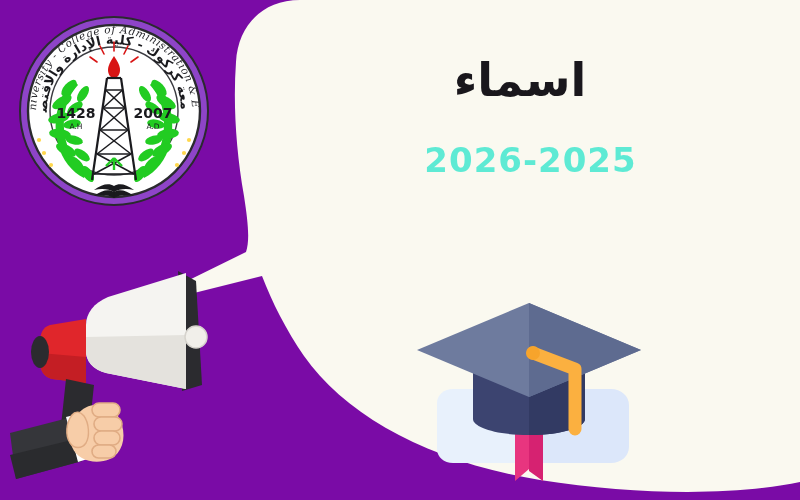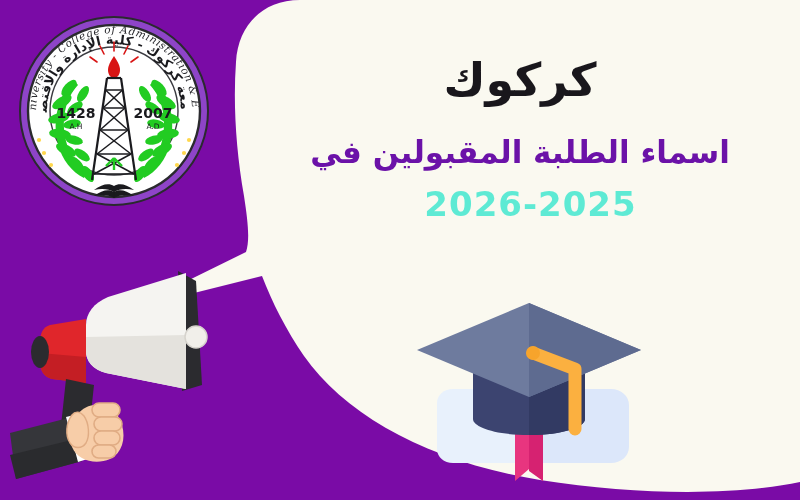--- a/index.html
+++ b/index.html
@@ -177,23 +177,22 @@
         <circle cx="30" cy="145" r="2.1"></circle>
         <circle cx="37" cy="157" r="2.1"></circle>
         <circle cx="175" cy="132" r="2.1"></circle>
         <circle cx="170" cy="145" r="2.1"></circle>
         <circle cx="163" cy="157" r="2.1"></circle>
       </g>
     </svg>
   </div>
 
   <div class="layer" id="text-block">
-    <div id="headline">كركوك</div>
+    <div id="headline">اسماء</div>
     <div id="subline">
-      <div>اسماء الطلبة المقبولين في</div>
     </div>
     <div id="year">2026-2025</div>
   </div>
 
   <div class="layer" id="megaphone">
     <svg width="250" height="235" viewBox="0 0 250 235" xmlns="http://www.w3.org/2000/svg">
 
       <path d="M168 6 L186 16 L192 120 L172 126 Z" fill="#2B2B2F"></path>
 
       <path d="M176 8 L176 124 L96 108 C82 104 76 96 76 86 L76 60

